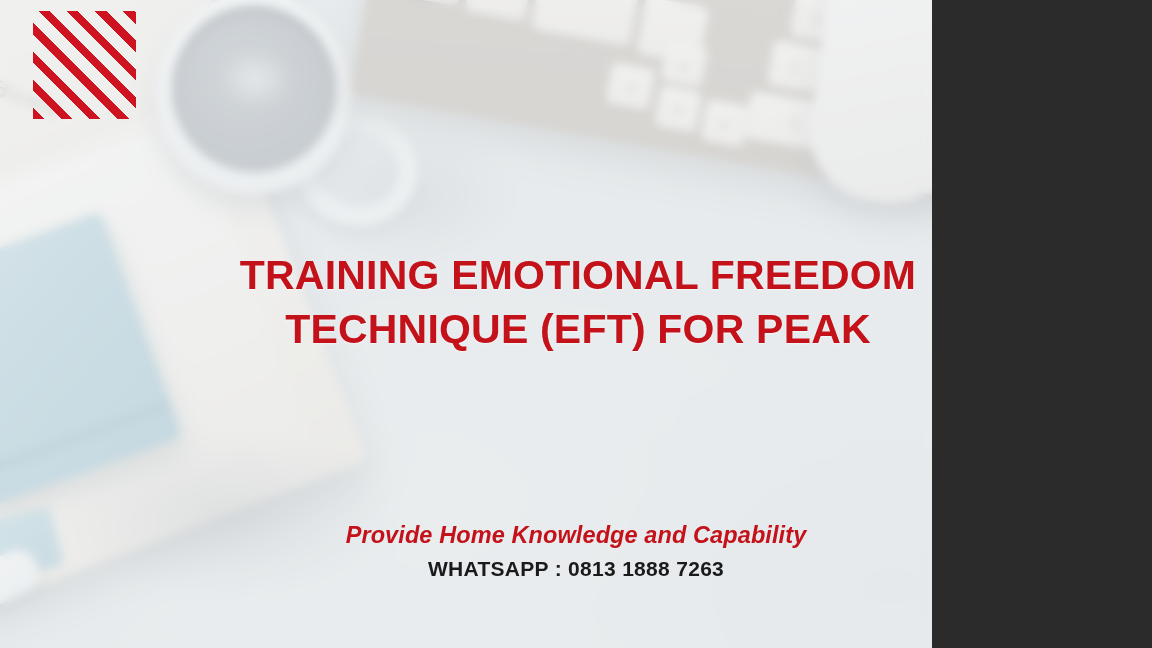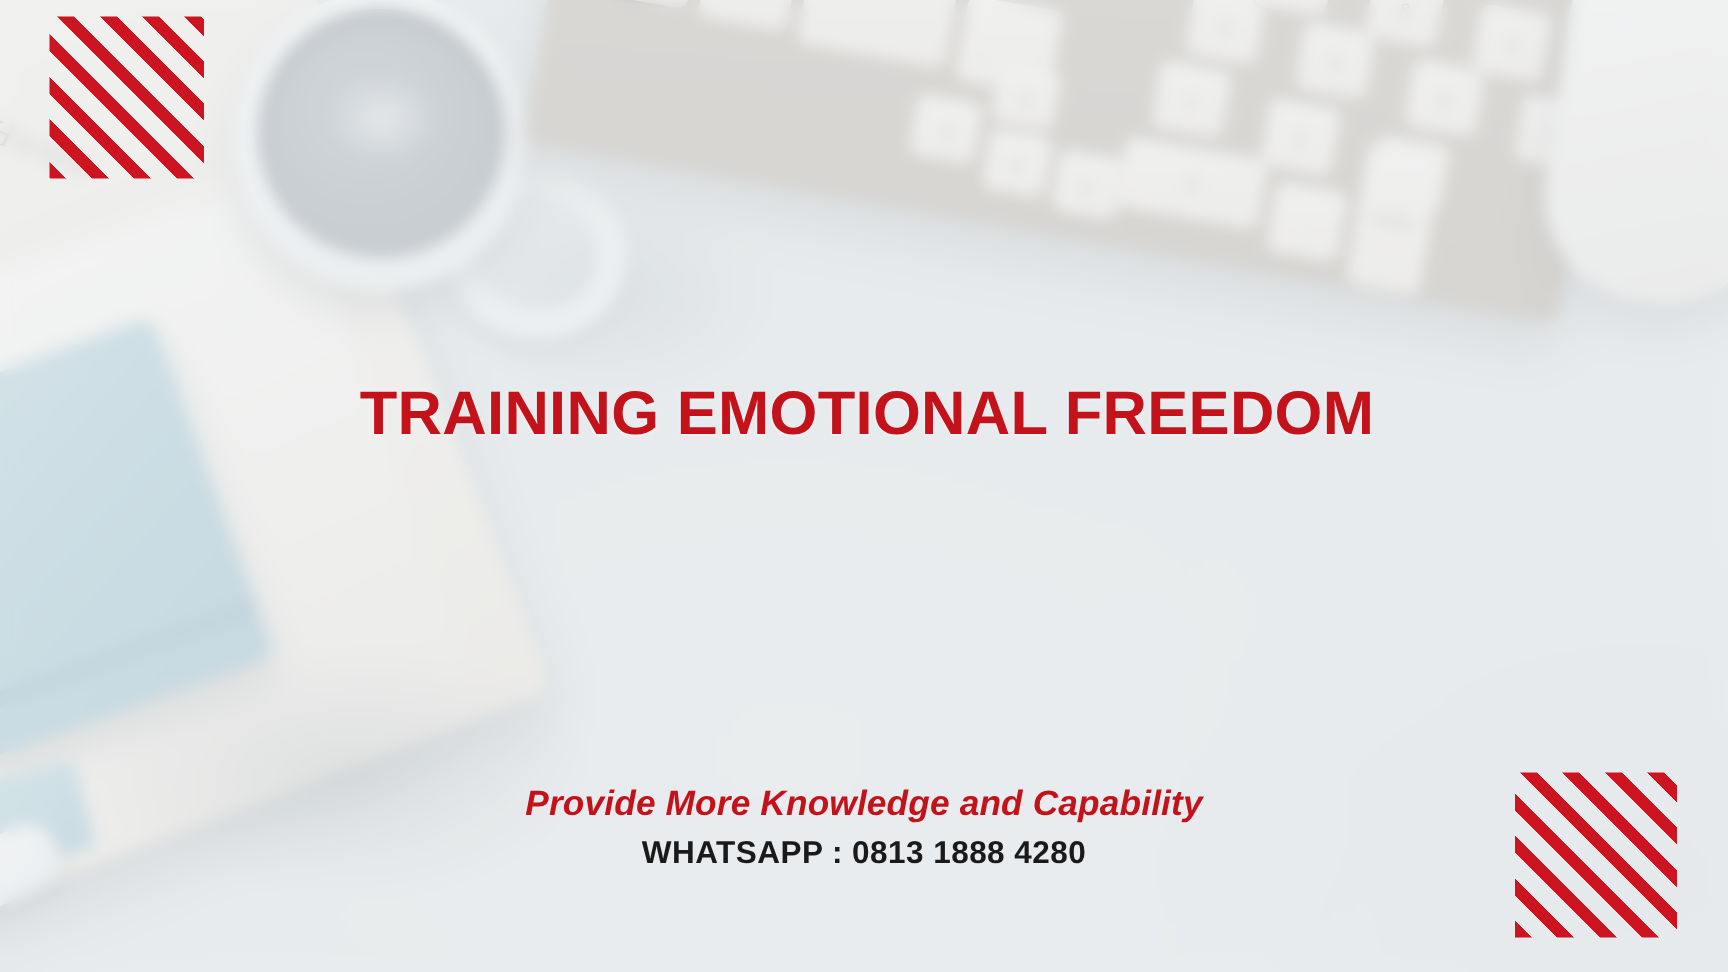--- a/index.html
+++ b/index.html
@@ -3,21 +3,21 @@
 <meta charset="utf-8">
 <title>Training EFT Banner</title>
 <style>
   html, body {
     margin: 0;
     padding: 0;
     background: #2b2b2b;
   }
   #banner {
     position: relative;
-    width: 1152px;
+    width: 932px;
     height: 648px;
     overflow: hidden;
     background: #e7eaec;
     font-family: "Liberation Sans", sans-serif;
     -webkit-font-smoothing: antialiased;
   }
 
   
   .photo-layer {
     position: absolute;
@@ -341,20 +341,20 @@
     <div class="photo-blur"></div>
     <div class="photo-wash"></div>
   </div>
 
   <div class="stripe-square" id="stripe-tl"></div>
   <div class="stripe-square" id="stripe-br"></div>
 
   <div class="content">
     <h1 id="title">
       <span>TRAINING EMOTIONAL FREEDOM</span><br>
-      <br>
+      <span>TECHNIQUE (EFT) FOR PEAK</span><br>
     </h1>
 
-    <div id="tagline">Provide More Knowledge and Capability</div>
-
-    <div id="whatsapp">WHATSAPP : 0813 1888 4280</div>
+    <div id="tagline">Provide Home Knowledge and Capability</div>
+
+    <div id="whatsapp">WHATSAPP : 0813 1888 7263</div>
   </div>
 </div>
 
 </body></html>

